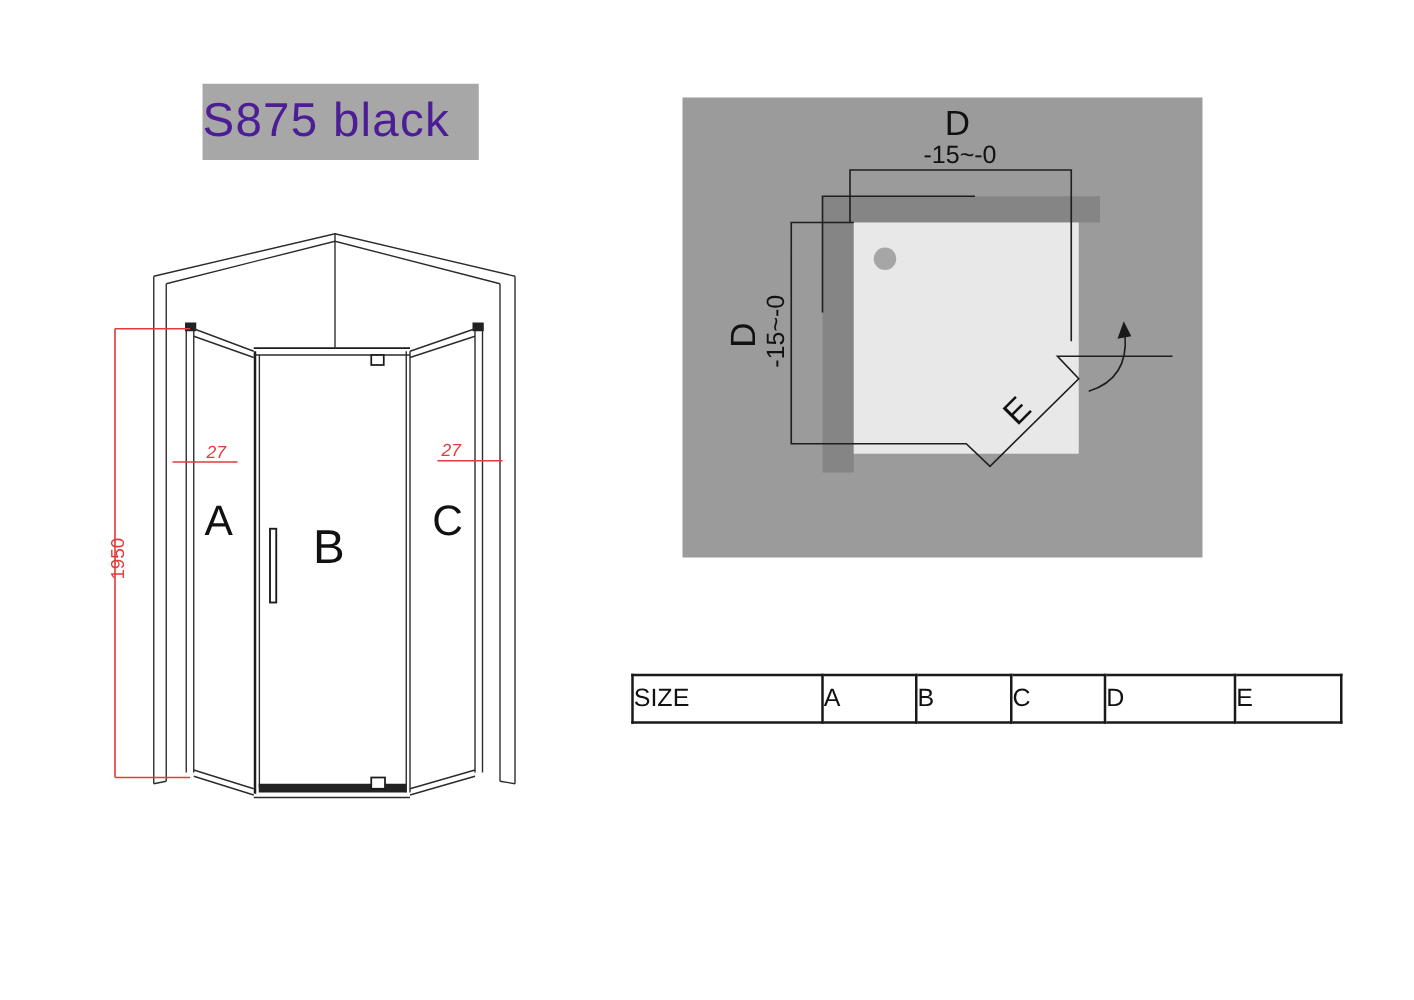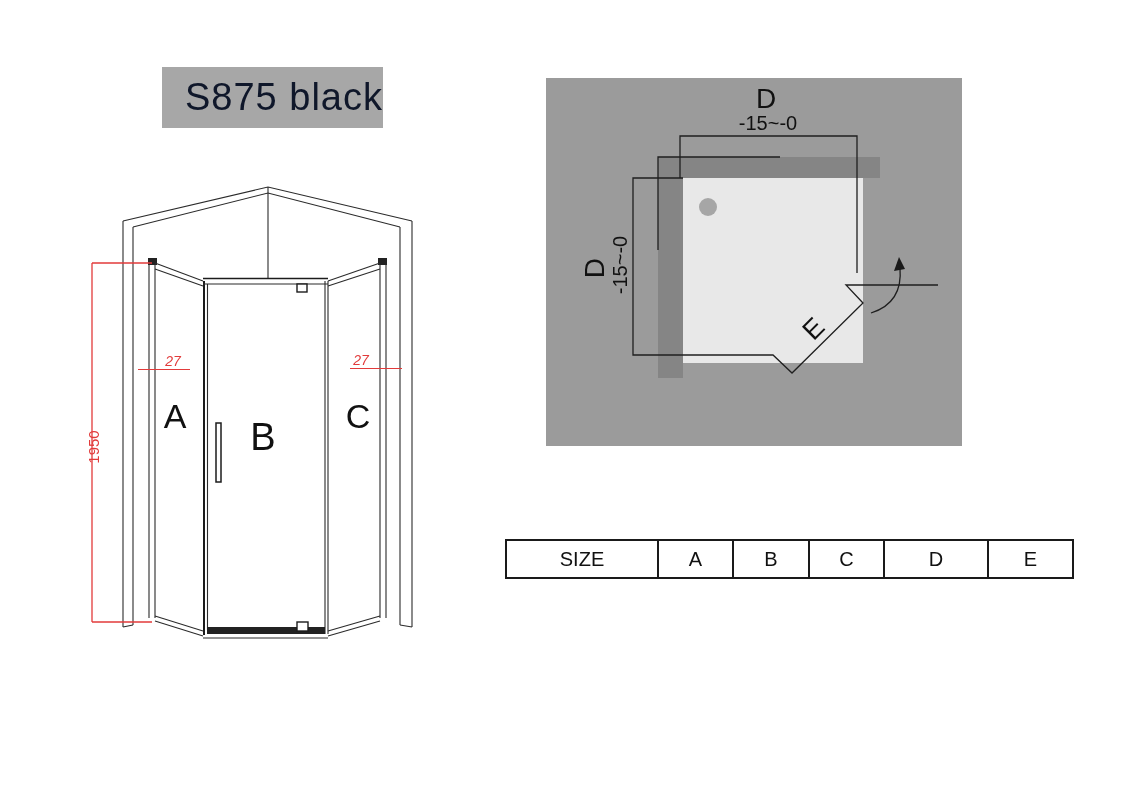--- a/index.html
+++ b/index.html
@@ -2,37 +2,37 @@
 <html><head>
 <meta charset="utf-8">
 <style>
   html,body{margin:0;padding:0;}
   body{
     width:1131px;height:800px;position:relative;background:#ffffff;
     font-family:"Liberation Sans", sans-serif;overflow:hidden;
   }
   .title-box{
     position:absolute;left:162px;top:67px;width:221px;height:61px;
-    background:#a7a7a7;display:flex;align-items:center;justify-content:flex-end;
-    font-size:38px;color:#0f172a;letter-spacing:1px;
+    background:#a7a7a7;display:flex;align-items:center;justify-content:flex-start;
+    font-size:38px;color:#4c1d95;letter-spacing:1px;
   }
   .fig{position:absolute;}
   svg text{font-family:"Liberation Sans", sans-serif;}
   .bl{stroke:#2b2b2b;stroke-width:1.1;fill:none;}
   .bl2{stroke:#1c1c1c;stroke-width:2;fill:none;}
   .bl15{stroke:#1c1c1c;stroke-width:1.5;fill:none;}
   .planl{stroke:#1f1f1f;stroke-width:1.3;fill:none;}
   .lbl{fill:#111;}
   .dims{font-size:14px;font-style:italic;}
   .spec-table{
     position:absolute;left:505px;top:539px;border-collapse:collapse;
     table-layout:fixed;
   }
   .spec-table td{
-    border:2px solid #1a1a1a;text-align:center;vertical-align:middle;
+    border:2px solid #1a1a1a;vertical-align:middle;
     color:#111;padding:0;
   }
   .spec-table .hrow td{height:36px;font-size:20px;}
   .spec-table .drow td{height:34px;font-size:20px;}
   .spec-table .drow td.size-cell{font-size:15px;}
   .c0{width:150px;} .c1{width:73px;} .c2{width:74px;} .c3{width:73px;}
   .c4{width:102px;} .c5{width:83px;}
 </style>
 </head>
 <body>

